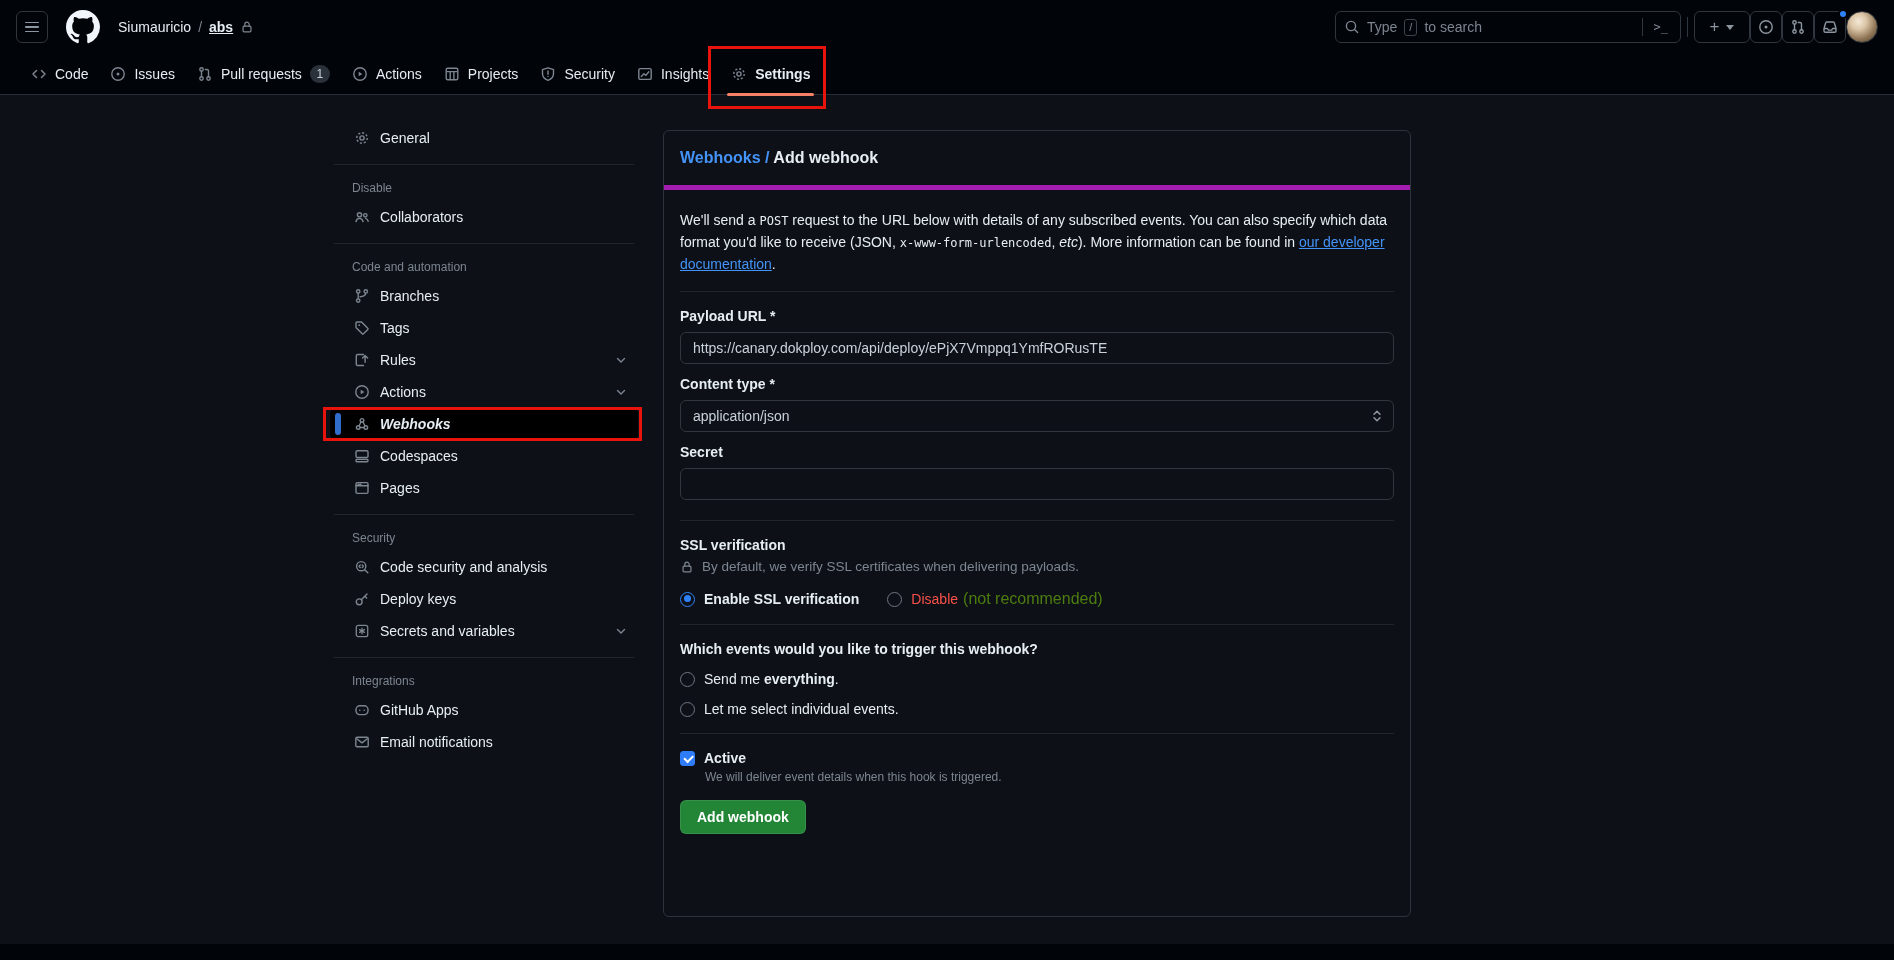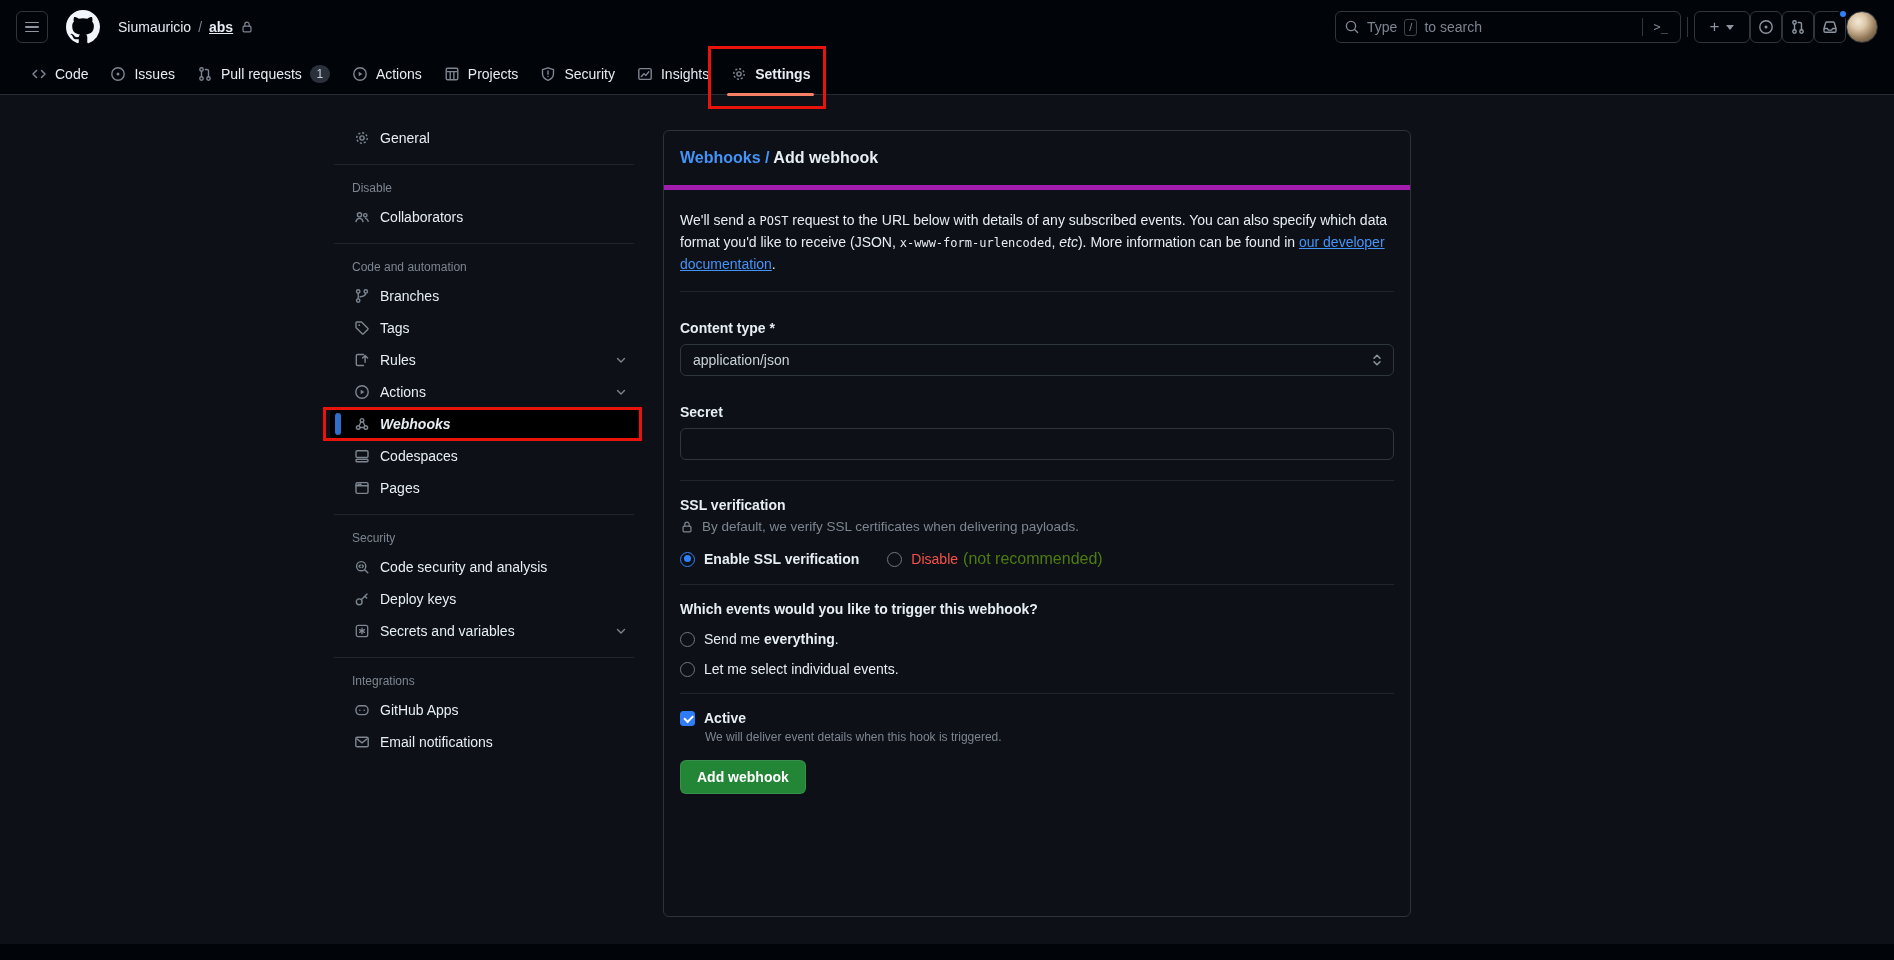--- a/index.html
+++ b/index.html
@@ -79,21 +79,21 @@
   .desc { line-height:21px; color:#e6edf3; }
   .desc code, .mono { font-family:"DejaVu Sans Mono","Liberation Mono",monospace; font-size:12px; }
   .desc .it { font-style:italic; }
   a.lnk { color:#4493f8; text-decoration:underline; cursor:pointer; }
   .panel hr { border:none; border-top:1px solid #21262d; margin:16px 0; }
   .flabel { display:block; font-weight:700; margin-bottom:8px; }
   .tinput { width:100%; height:32px; background:#0d1117; border:1px solid #30363d; border-radius:6px;
             color:#c9d1d9; padding:0 12px; font-size:14px; font-family:inherit; outline:none; }
   .selwrap { position:relative; }
   .selwrap .updown { position:absolute; right:9px; top:8px; color:#8d96a0; }
-  .field { margin-top:28px; }
+  .field { margin-top:12px; }
   .sslnote { display:flex; align-items:center; gap:8px; color:#7d8590; font-size:13.5px; margin:6px 0 14px; }
   .radio { width:15px; height:15px; border-radius:50%; border:1px solid #6e7681; flex:none; display:inline-block; cursor:pointer; }
   .radio.checked { border:1.5px solid #2f81f7; }
   .radio.checked::after { content:""; display:block; width:7px; height:7px; margin:2.5px; border-radius:50%; background:#2f81f7; }
   .opt { display:flex; align-items:center; gap:9px; margin-top:14px; }
   .optrow { display:flex; align-items:center; gap:28px; margin-top:16px; }
   .optrow .opt { margin-top:0; }
   .b600 { font-weight:700; }
   .danger { color:#f85149; }
   .danger-sub { color:#4d7c0f; font-size:16px; }
@@ -372,20 +372,24 @@
     <div class="panel-h">
       <span class="plink">Webhooks /</span>
       <span>Add webhook</span>
     </div>
     <div class="panel-b">
       <div class="desc">
         <span>We'll send a </span><code>POST</code><span> request to the URL below with details of any subscribed events. You can also specify which data format you'd like to receive (JSON, </span><code>x-www-form-urlencoded</code><span>, </span><span class="it">etc</span><span>). More information can be found in </span><a class="lnk">our developer documentation</a><span>.</span>
       </div>
       <hr>
 
+      <div>
+        <span class="flabel">Payload URL *</span>
+        <input class="tinput" readonly="" value="https://canary.dokploy.com/api/deploy/ePjX7Vmppq1YmfRORusTE" style="">
+      </div>
 
       <div class="field">
         <span class="flabel">Content type *</span>
         <div class="selwrap">
           <div class="tinput" style="line-height:30px;">application/json</div>
           <svg class="oi updown" viewBox="0 0 16 16" fill="none" stroke="currentColor" stroke-width="1.5" stroke-linecap="round" stroke-linejoin="round">
               <path d="m5 6.3 3-3 3 3M5 9.7l3 3 3-3"></path>
             </svg>
         </div>
       </div>

